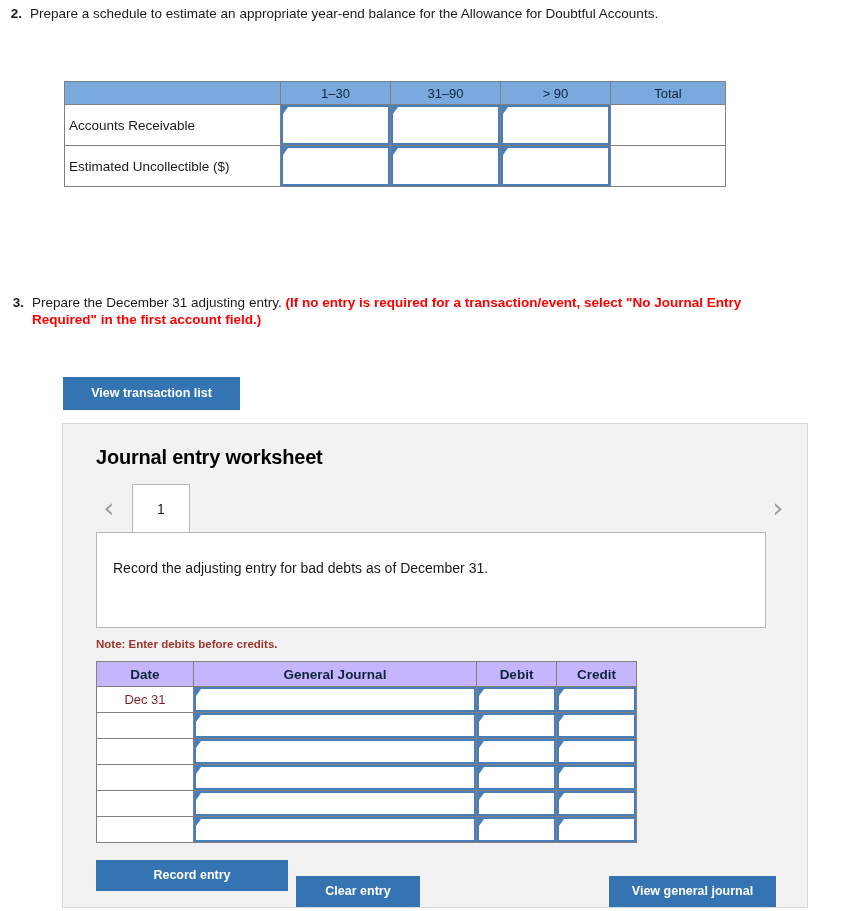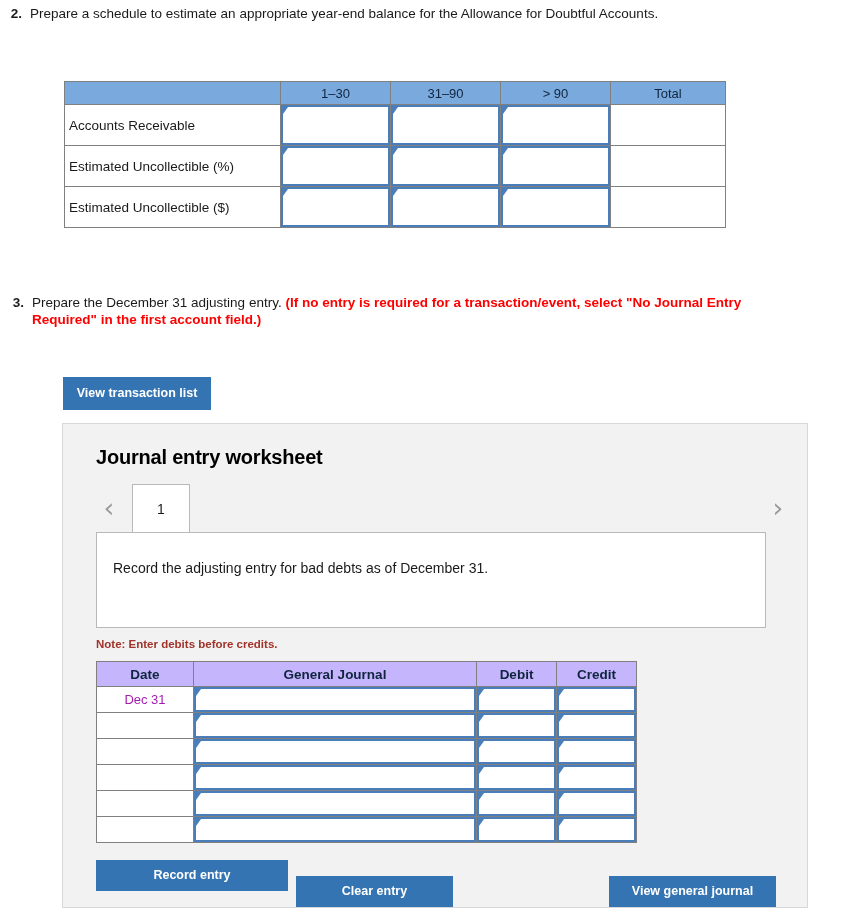--- a/index.html
+++ b/index.html
@@ -80,21 +80,21 @@
     font-family: "Liberation Sans", sans-serif;
     font-weight: bold;
     font-size: 12.5px;
     cursor: pointer;
     text-align: center;
     line-height: 1;
     padding: 0;
   }
   #view-transaction-list {
     position: absolute; left: 63px; top: 377px;
-    width: 148px; height: 33px;
+    width: 177px; height: 33px;
   }
 
   
   #worksheet-panel {
     position: absolute; left: 62px; top: 423px;
     width: 746px; height: 485px;
     background: #f2f2f2;
     border: 1px solid #d8d8d8;
   }
   #worksheet-title {
@@ -162,27 +162,27 @@
     border: 1px solid #808080;
     text-align: center;
   }
   #journal-table td {
     border: 1px solid #808080;
     padding: 0;
     height: 26px;
     background: #ffffff;
   }
   #journal-table td.datecell {
-    font-size: 13px; color: #a21caf; text-align: center;
+    font-size: 13px; color: #7f1d1d; text-align: center;
   }
   #journal-table td.inputcell { padding: 0; }
 
   
   #record-entry { position: absolute; left: 33px; top: 436px; width: 192px; height: 31px; }
-  #clear-entry  { position: absolute; left: 233px; top: 452px; width: 157px; height: 31px; }
+  #clear-entry  { position: absolute; left: 233px; top: 452px; width: 124px; height: 31px; }
   #view-general-journal { position: absolute; left: 546px; top: 452px; width: 167px; height: 31px; }
 </style>
 </head>
 <body>
 
 <div id="q2-block" class="question">
   <span class="q-num">2.</span>
   <span class="q-text">Prepare a schedule to estimate an appropriate year-end balance for the Allowance for Doubtful Accounts.</span>
 </div>
 
@@ -217,39 +217,20 @@
           </div>
       </td>
       <td class="inputcell">
         <div class="ibox">
             <span class="ibox-text"></span>
           </div>
       </td>
       <td class="plaincell"></td>
     </tr>
     <tr>
-      <td class="rowlabel">Estimated Uncollectible (%)</td>
-      <td class="inputcell">
-        <div class="ibox">
-            <span class="ibox-text"></span>
-          </div>
-      </td>
-      <td class="inputcell">
-        <div class="ibox">
-            <span class="ibox-text"></span>
-          </div>
-      </td>
-      <td class="inputcell">
-        <div class="ibox">
-            <span class="ibox-text"></span>
-          </div>
-      </td>
-      <td class="plaincell"></td>
-    </tr>
-    <tr>
       <td class="rowlabel">Estimated Uncollectible ($)</td>
       <td class="inputcell">
         <div class="ibox">
             <span class="ibox-text"></span>
           </div>
       </td>
       <td class="inputcell">
         <div class="ibox">
             <span class="ibox-text"></span>
           </div>

